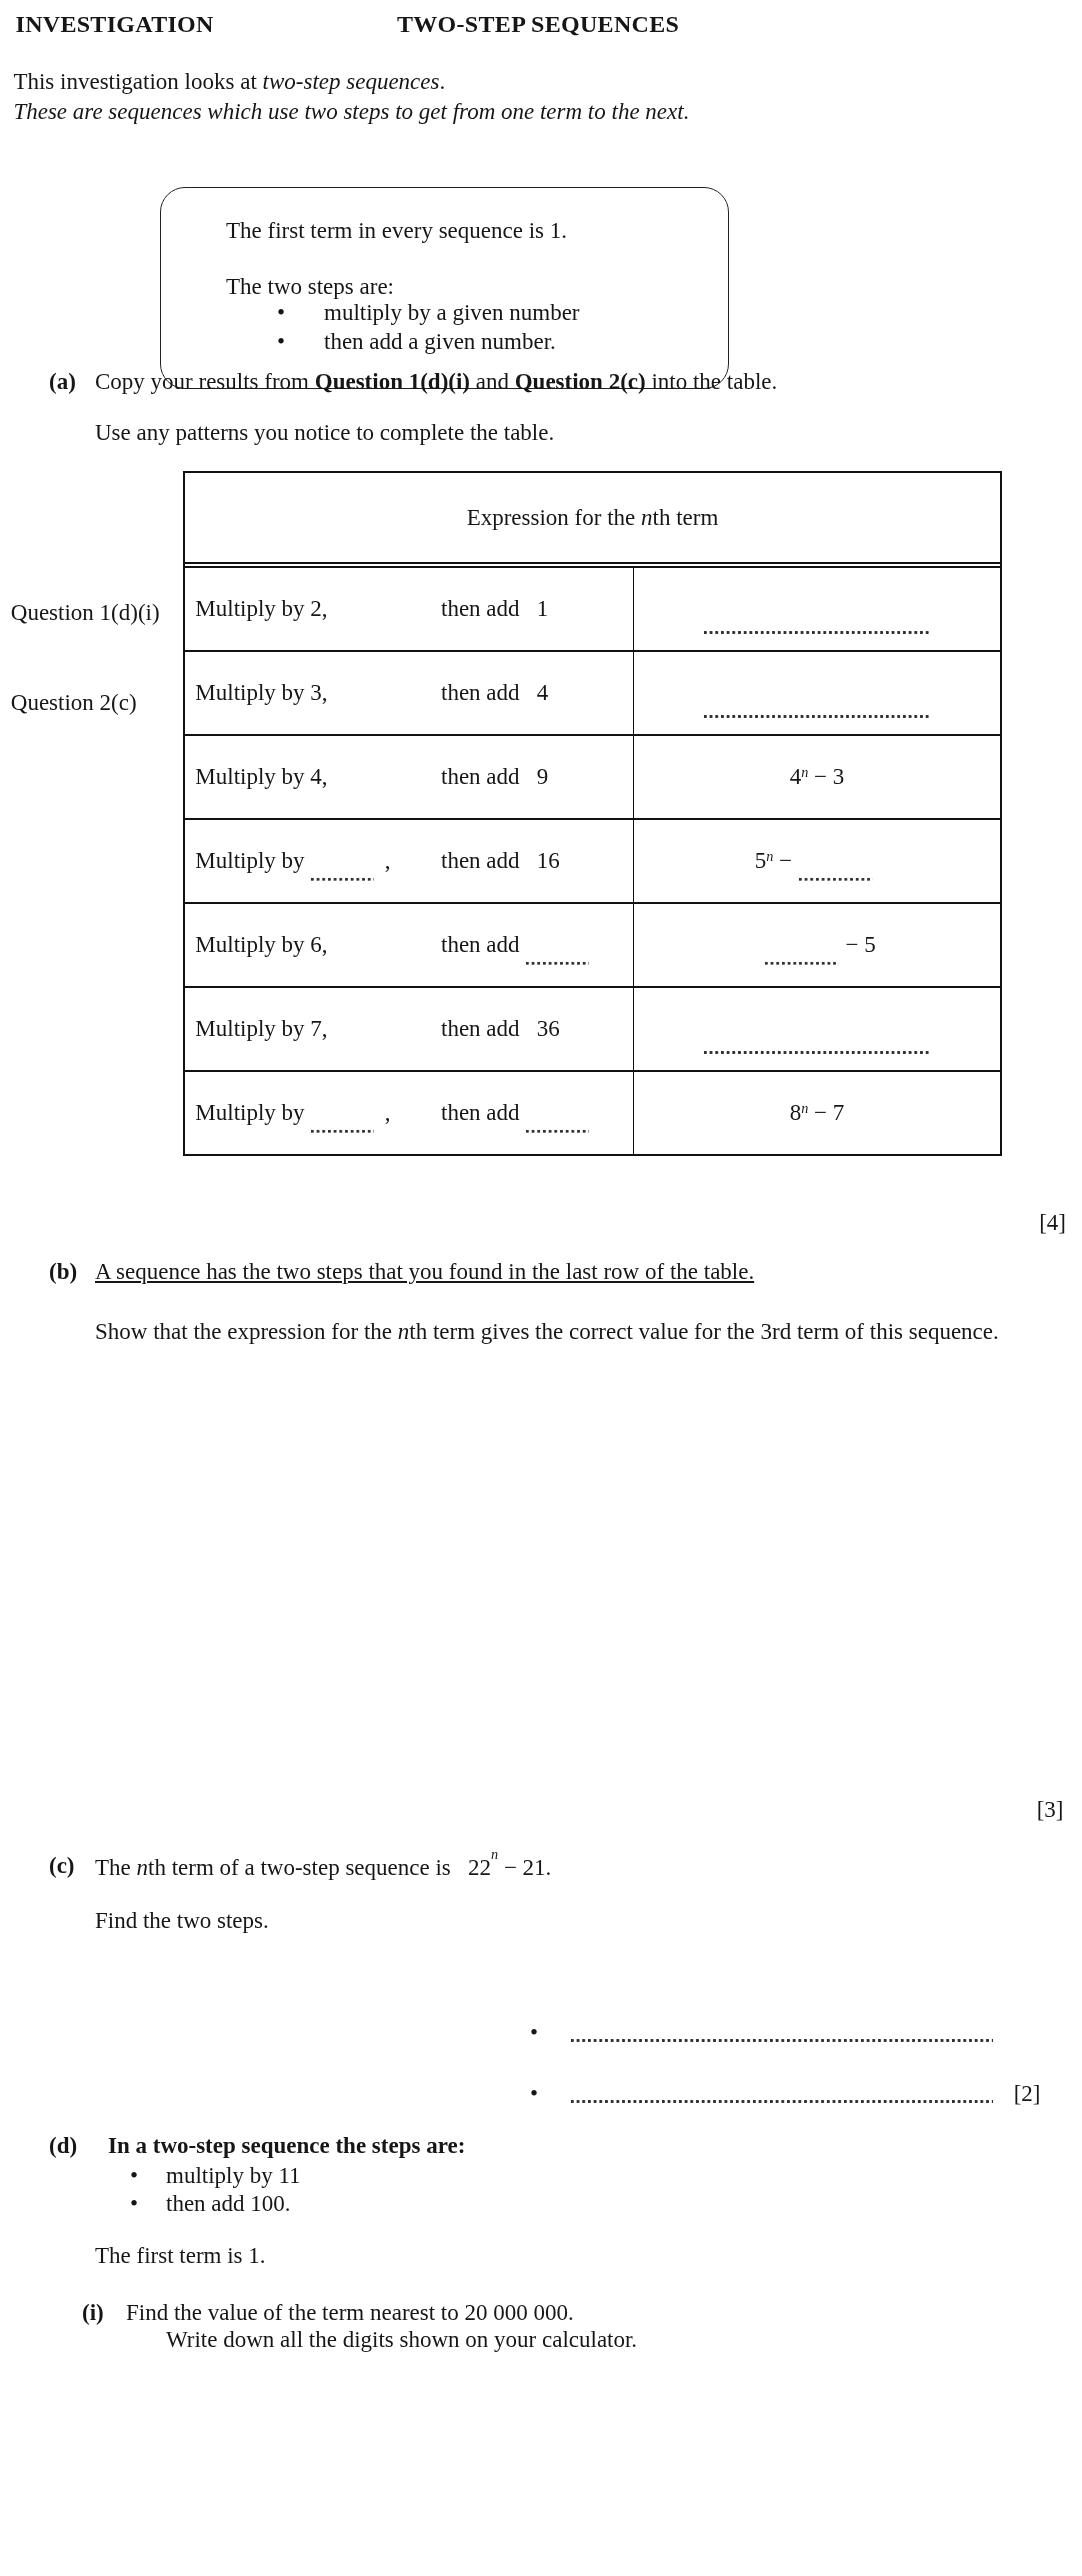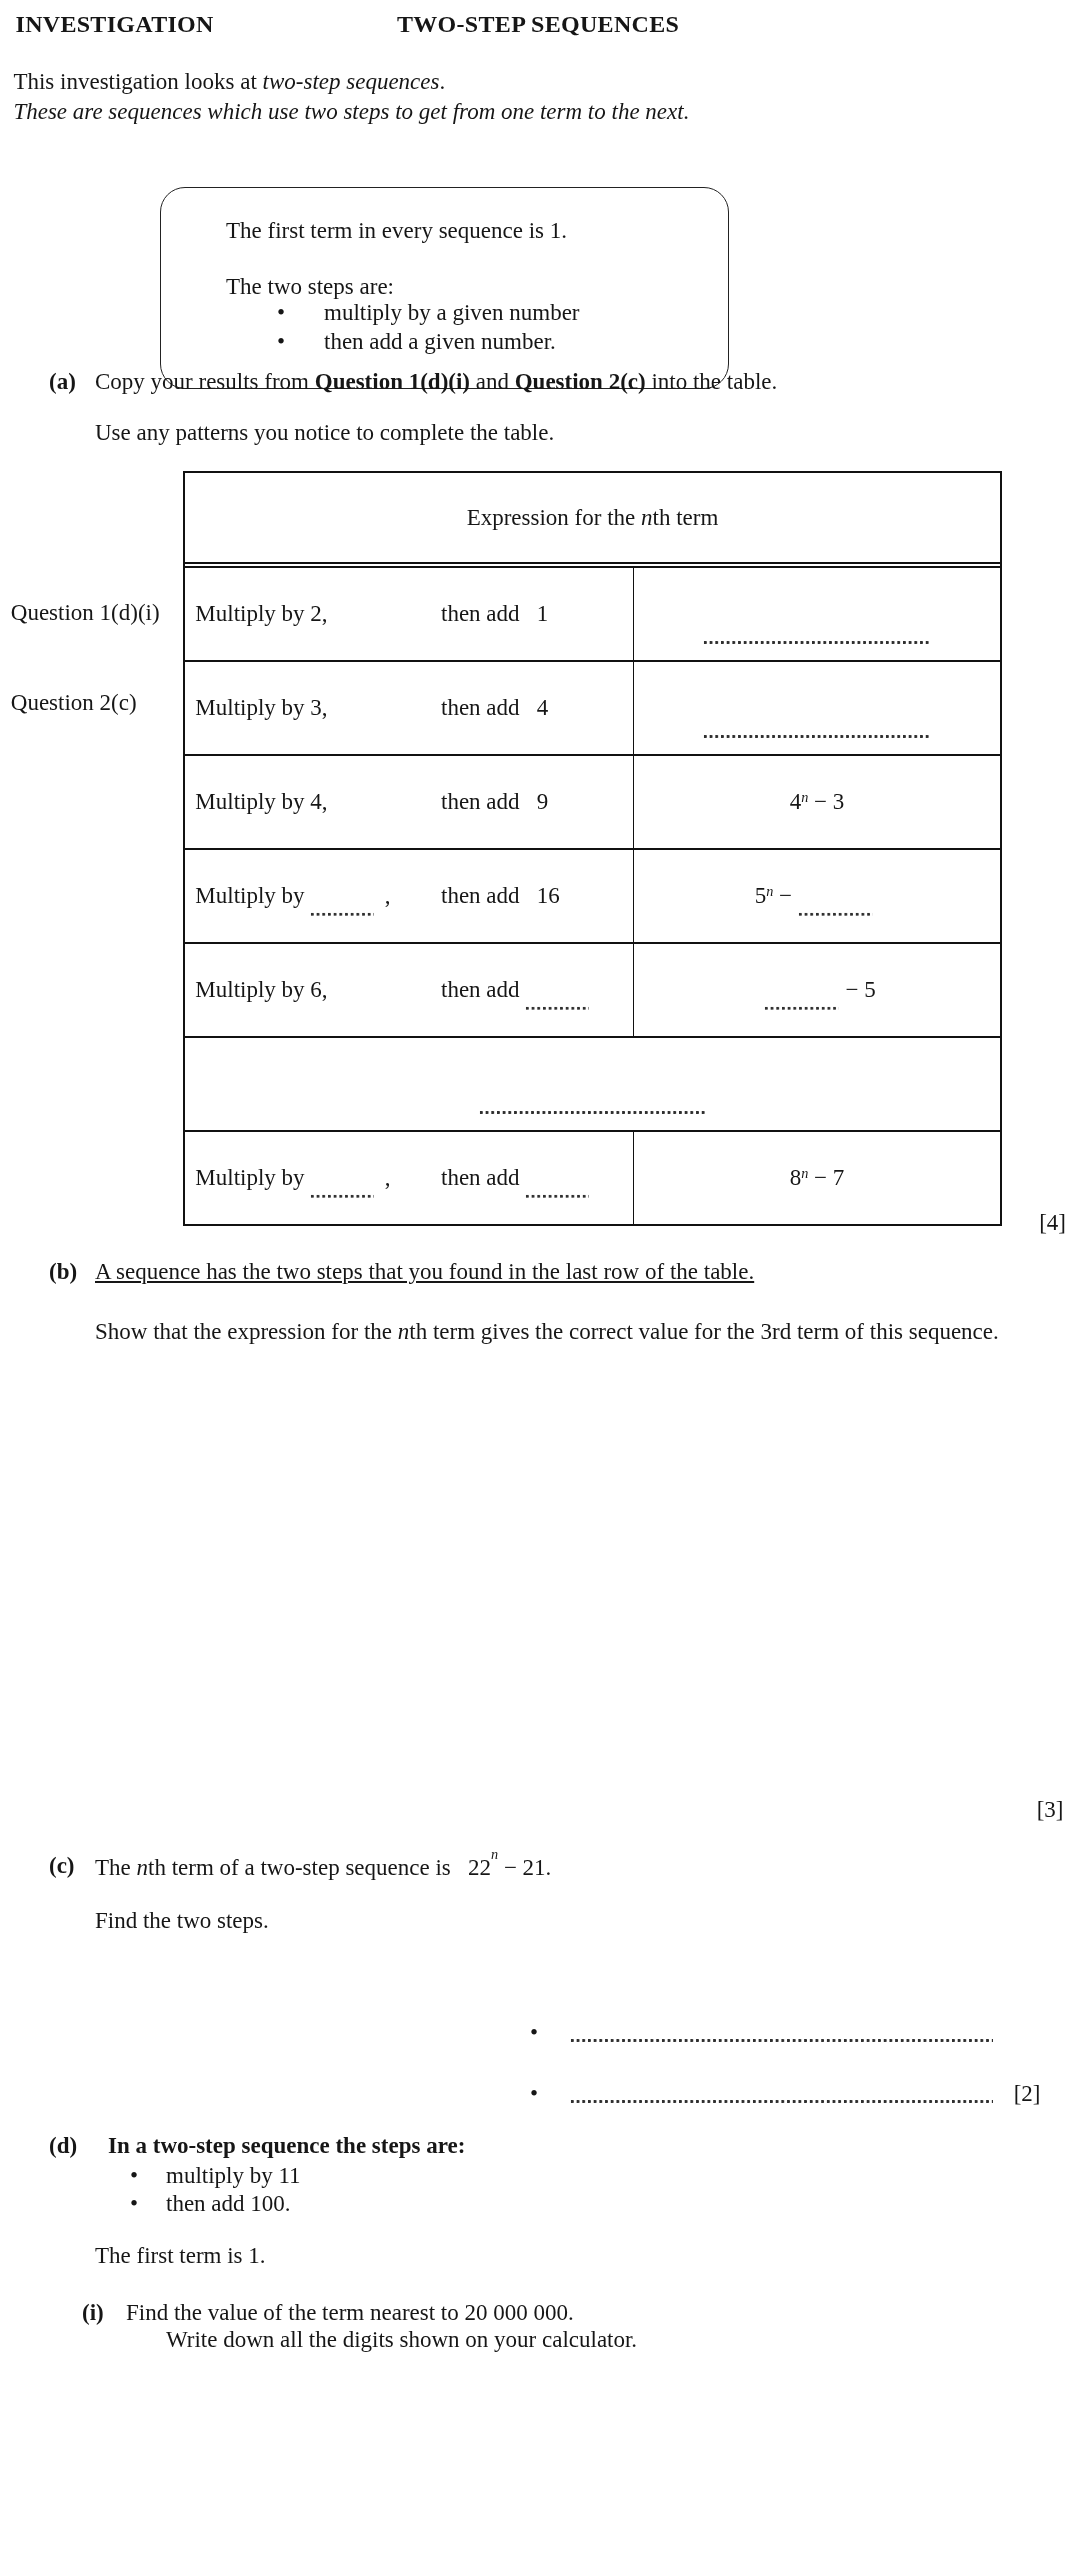--- a/index.html
+++ b/index.html
@@ -30,21 +30,21 @@
 
   
   #infobox { border:1.5px solid #222; border-radius:25px;margin-top:42px; }
 
   
   #rtable { border:2.1px solid #111; }
   .thead { display:flex; height:89px; border-bottom:6.7px double #111; }
   .th { display:flex; align-items:center; justify-content:center; }
   .th.c1 { width:448px; border-right:1.5px solid #111; }
   .th.c2 { flex:1; }
-  .trow { display:flex; height:92px; border-top:2.1px solid #111; }
+  .trow { display:flex; height:82px; border-top:2.1px solid #111; }
   .trow.first { border-top:none; }
   .td.steps { width:448px; border-right:1.5px solid #111; position:relative; }
   .td.expr  { flex:1; position:relative; }
   .s1, .s2 { position:absolute; top:50%; transform:translateY(-50%); display:inline-flex; align-items:baseline; white-space:pre-wrap; }
   .s1 { left:10.3px; }
   .s2 { left:256px; }
   .exprline { position:absolute; left:0; width:100%; top:50%; transform:translateY(-50%);
               display:flex; justify-content:center; align-items:baseline; white-space:pre-wrap; }
   .dotsabs { position:absolute; left:50%; transform:translateX(-50%); bottom:15.5px; }
 
@@ -129,20 +129,24 @@
     <div class="td steps">
       <span class="s1 t">Multiply by 6,</span>
       <span class="s2"><span class="t">then add</span><span class="dots short-s lowered"></span></span>
     </div>
     <div class="td expr">
       <span class="exprline"><span class="dots short-e lowered"></span><span class="t">−&nbsp;5</span></span>
     </div>
   </div>
 
   <div class="trow">
+    <div class="td steps">
+      <span class="s1 t">Multiply by 7,</span>
+      <span class="s2 t">then add&nbsp;&nbsp;&nbsp;36</span>
+    </div>
     <div class="td expr">
         <span class="dots long dotsabs"></span>
       </div>
   </div>
 
   <div class="trow">
     <div class="td steps">
       <span class="s1"><span class="t">Multiply by</span><span class="dots short-s lowered"></span><span class="t">&nbsp;,</span></span>
       <span class="s2"><span class="t">then add</span><span class="dots short-s lowered"></span></span>
     </div>

